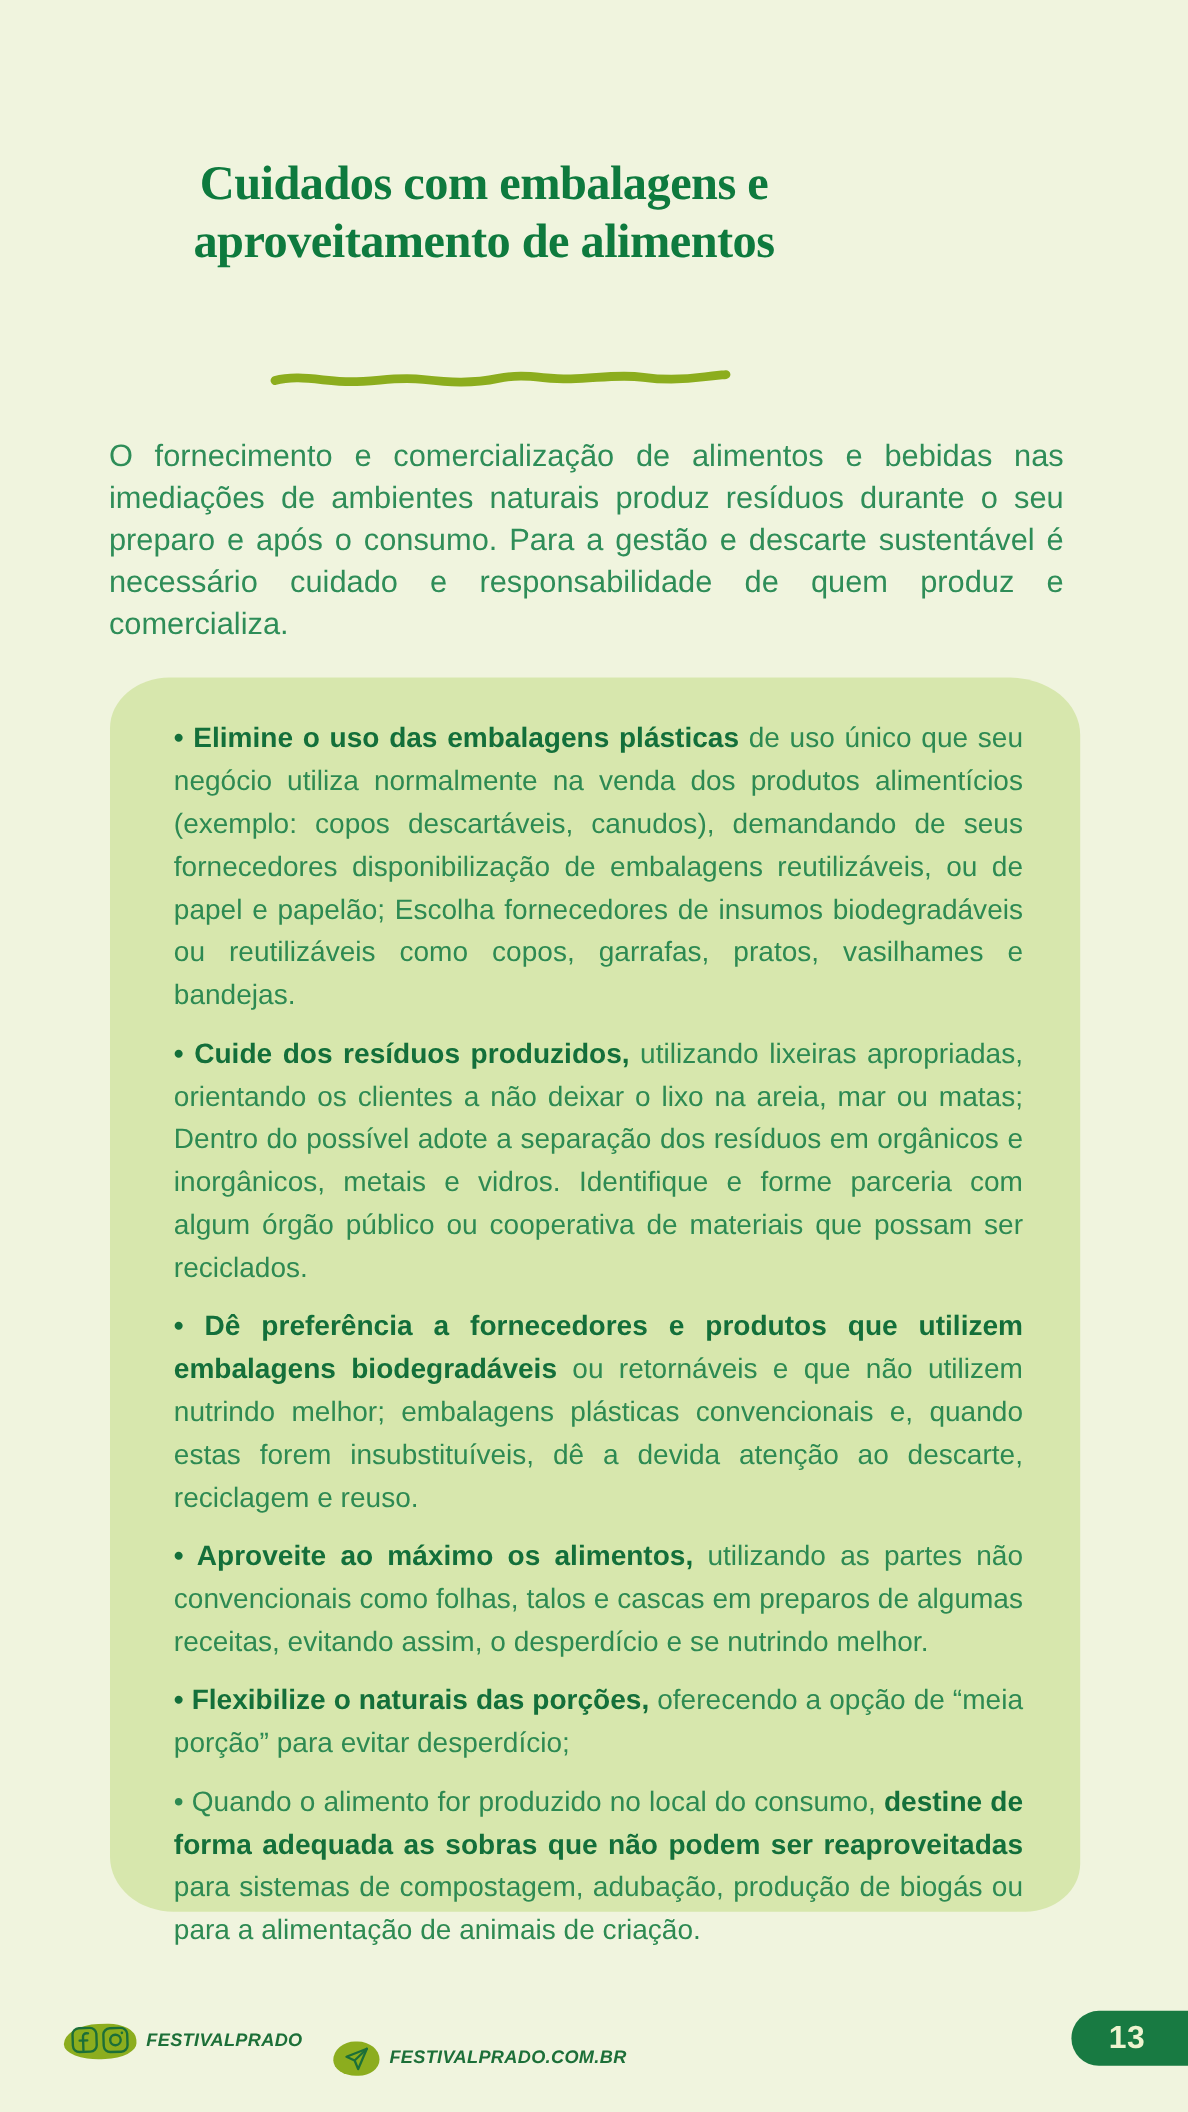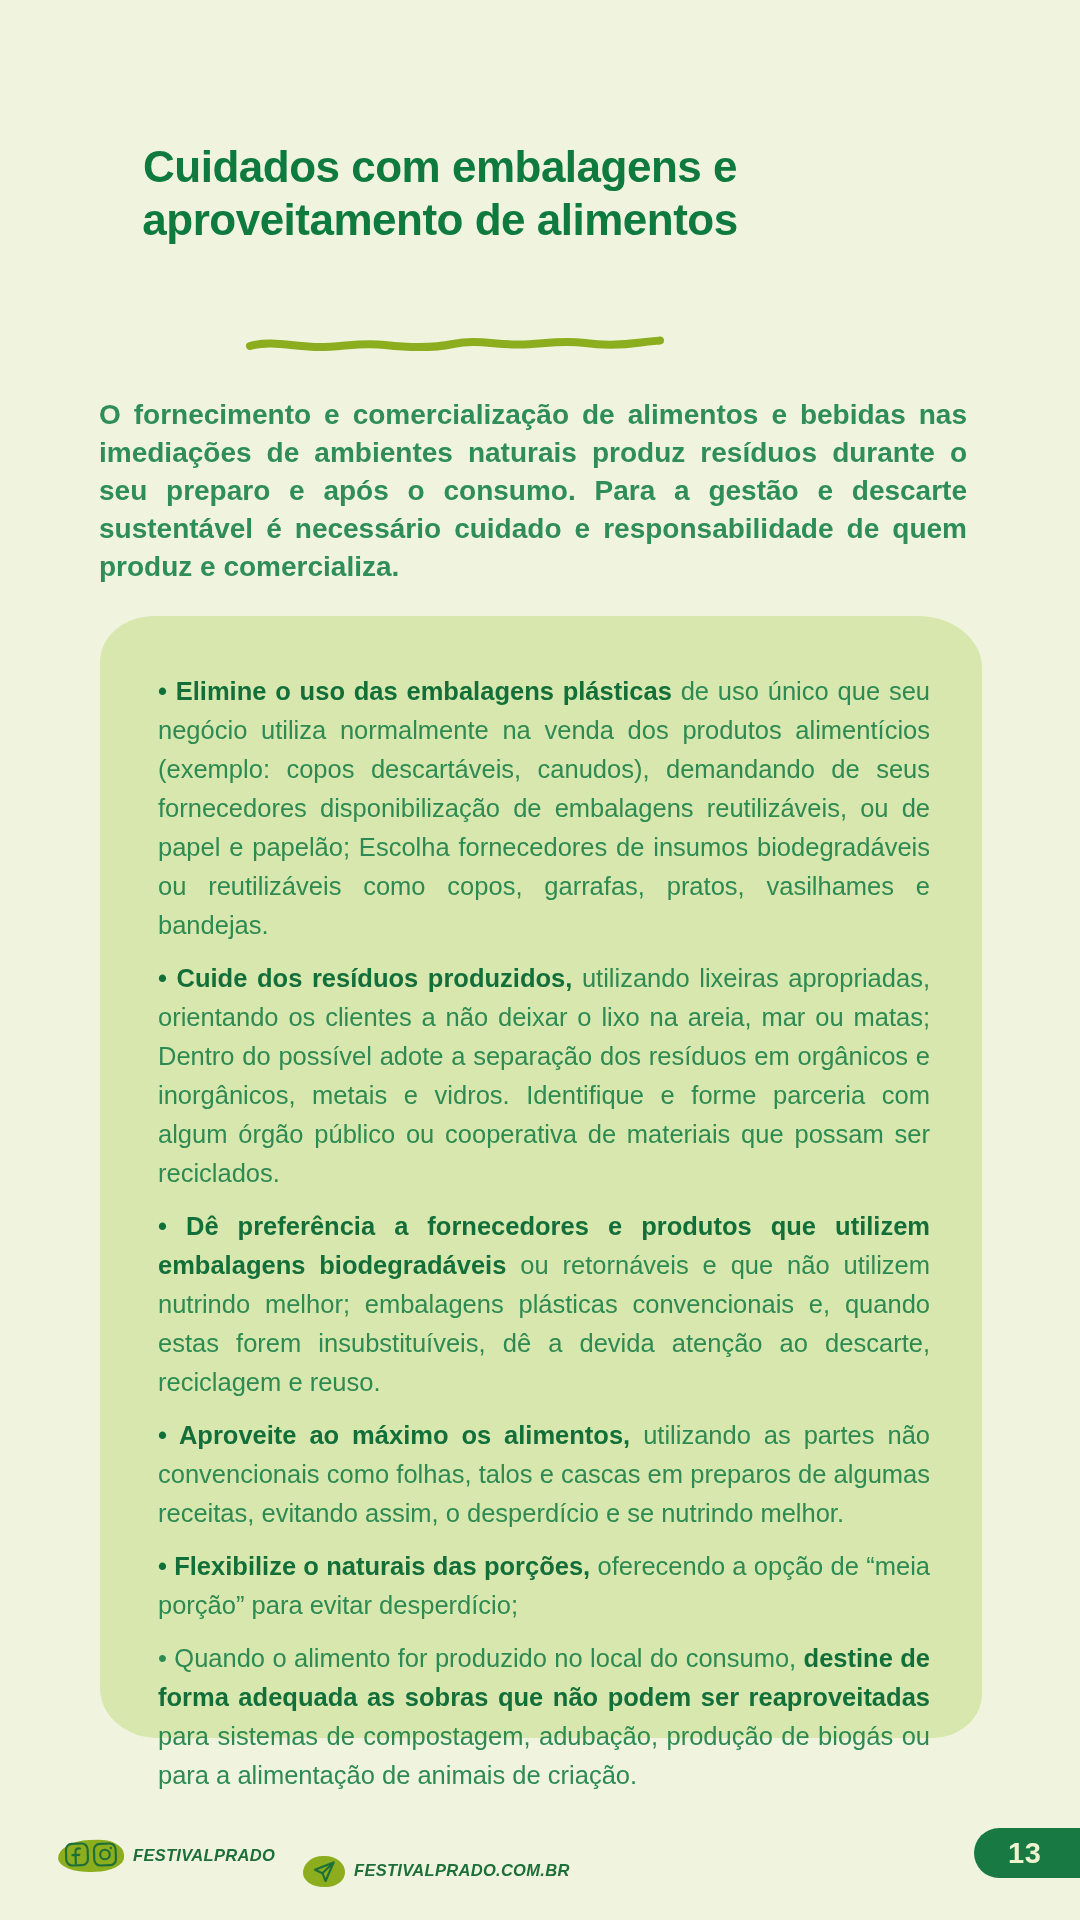--- a/index.html
+++ b/index.html
@@ -22,38 +22,37 @@
     position:relative;
     overflow:hidden;
   }
   .page{position:absolute;inset:0;}
 
   .title{
     position:absolute;top:140px;left:88px;width:704px;
     text-align:center;color:var(--title-green);
     font-size:44px;font-weight:800;line-height:53px;letter-spacing:-0.5px;
   }
-  .title .tl{display:block;}
+  .title .tl{display:block;font-family:Liberation Serif, serif;}
 
   .wave{position:absolute;top:332px;left:243px;width:424px;height:24px;}
 
   .intro{
     position:absolute;top:396px;left:99px;width:868px;
     color:var(--body-green);
     font-size:28px;line-height:38px;
     text-align:justify;
-    font-weight:bold;
   }
   .intro::after{content:"";display:inline-block;width:0;}
 
   .card{
     position:absolute;top:616px;left:100px;width:882px;height:1122px;
     background:var(--card-bg);
     border-radius:54px 64px 50px 58px / 46px 52px 44px 50px;
-    padding:56px 52px 0 58px;
+    padding:36px 52px 0 58px;
   }
   .bullet{
     color:var(--card-text-green);
     font-size:25.5px;line-height:39px;
     text-align:justify;
     margin-bottom:14px;
   }
   .bullet .b{color:var(--bold-green);font-weight:700;}
 
   footer{position:absolute;left:0;top:1828px;width:1080px;height:70px;}

